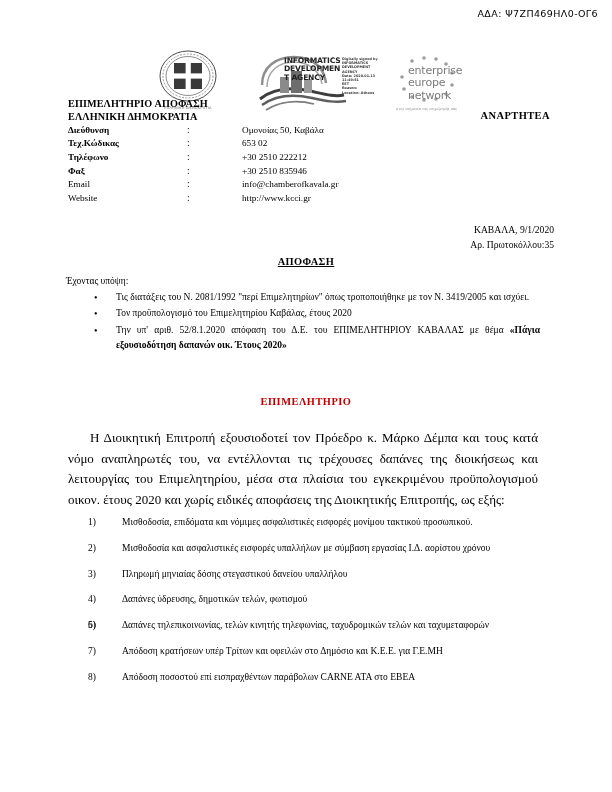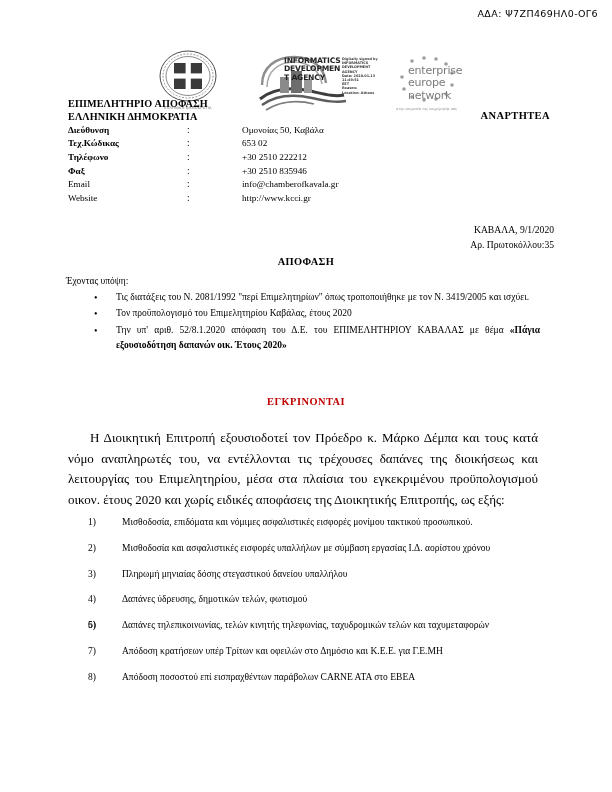--- a/index.html
+++ b/index.html
@@ -164,20 +164,21 @@
   
   .apofasi {
     position: absolute;
     top: 256px;
     left: 0;
     width: 612px;
     text-align: center;
     font-weight: 700;
     font-size: 10.4px;
     letter-spacing: 0.4px;
+    text-decoration: underline;
   }
 
   .echontas {
     position: absolute;
     left: 66px;
     top: 276px;
     font-size: 9.5px;
   }
 
   
@@ -386,21 +387,21 @@
     <div class="bullet-item">
       <span class="bullet-dot">•</span>
       <span>Τον προϋπολογισμό του Επιμελητηρίου Καβάλας, έτους 2020</span>
     </div>
     <div class="bullet-item">
       <span class="bullet-dot">•</span>
       <span>Την υπ' αριθ. 52/8.1.2020 απόφαση του Δ.Ε. του ΕΠΙΜΕΛΗΤΗΡΙΟΥ ΚΑΒΑΛΑΣ με θέμα </span><span class="bold-quote">«Πάγια εξουσιοδότηση δαπανών οικ. Έτους 2020»</span>
     </div>
   </div>
 
-  <div class="egkrinontai" style="color: rgb(192, 0, 0);">ΕΓΚΡΙΝΟΝΤΑΙ</div>
+  <div class="egkrinontai" style="color: rgb(192, 0, 0);">ΕΠΙΜΕΛΗΤΗΡΙΟ</div>
 
   <div class="body-par">Η Διοικητική Επιτροπή εξουσιοδοτεί τον Πρόεδρο κ. Μάρκο Δέμπα και τους κατά νόμο αναπληρωτές του, να εντέλλονται τις τρέχουσες δαπάνες της διοικήσεως και λειτουργίας του Επιμελητηρίου, μέσα στα πλαίσια του εγκεκριμένου προϋπολογισμού οικον. έτους 2020 και χωρίς ειδικές αποφάσεις της Διοικητικής Επιτροπής, ως εξής:</div>
 
   <div class="numlist">
     <div class="num-item">
       <span class="num-marker">1)</span>
       <span>Μισθοδοσία, επιδόματα και νόμιμες ασφαλιστικές εισφορές μονίμου τακτικού προσωπικού.</span>
     </div>
     <div class="num-item">
       <span class="num-marker">2)</span>

